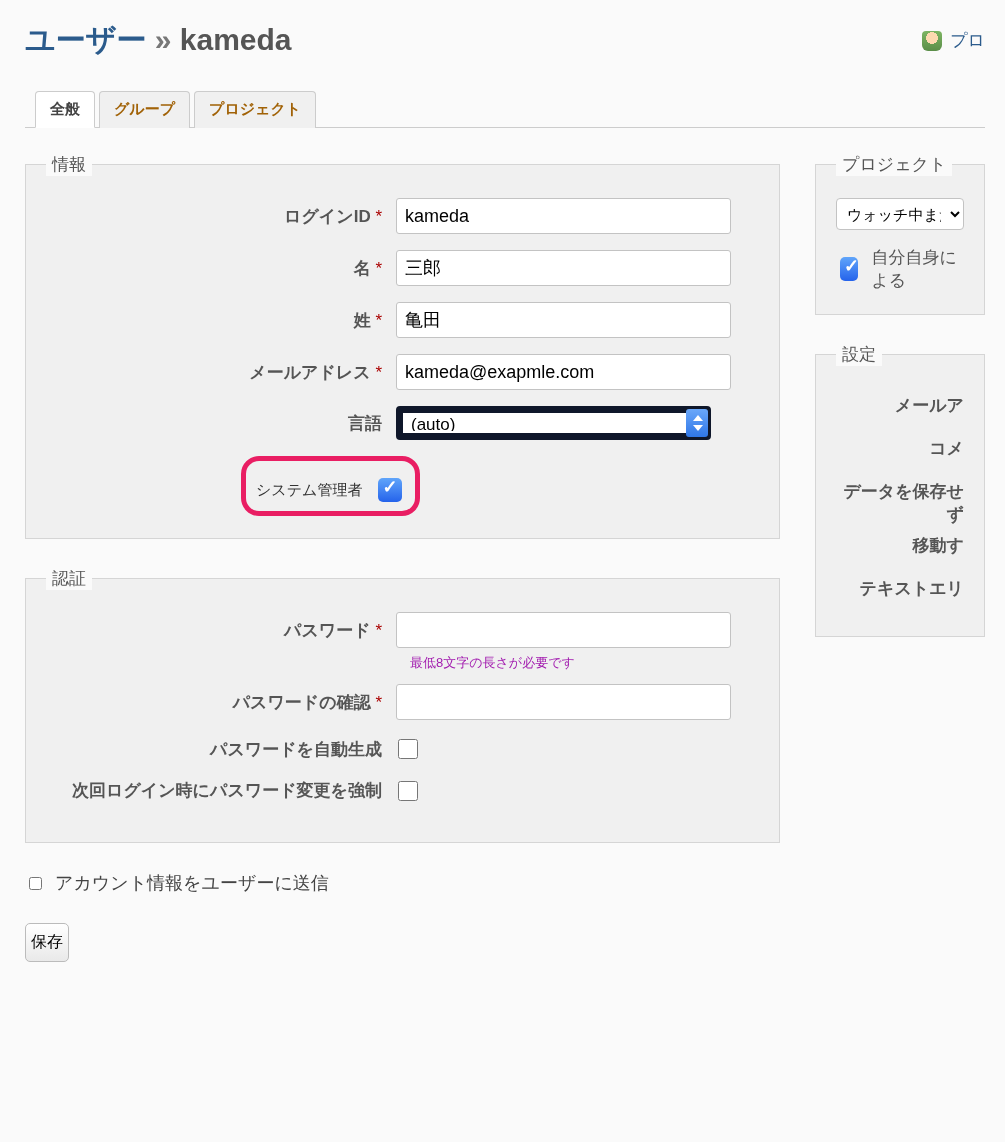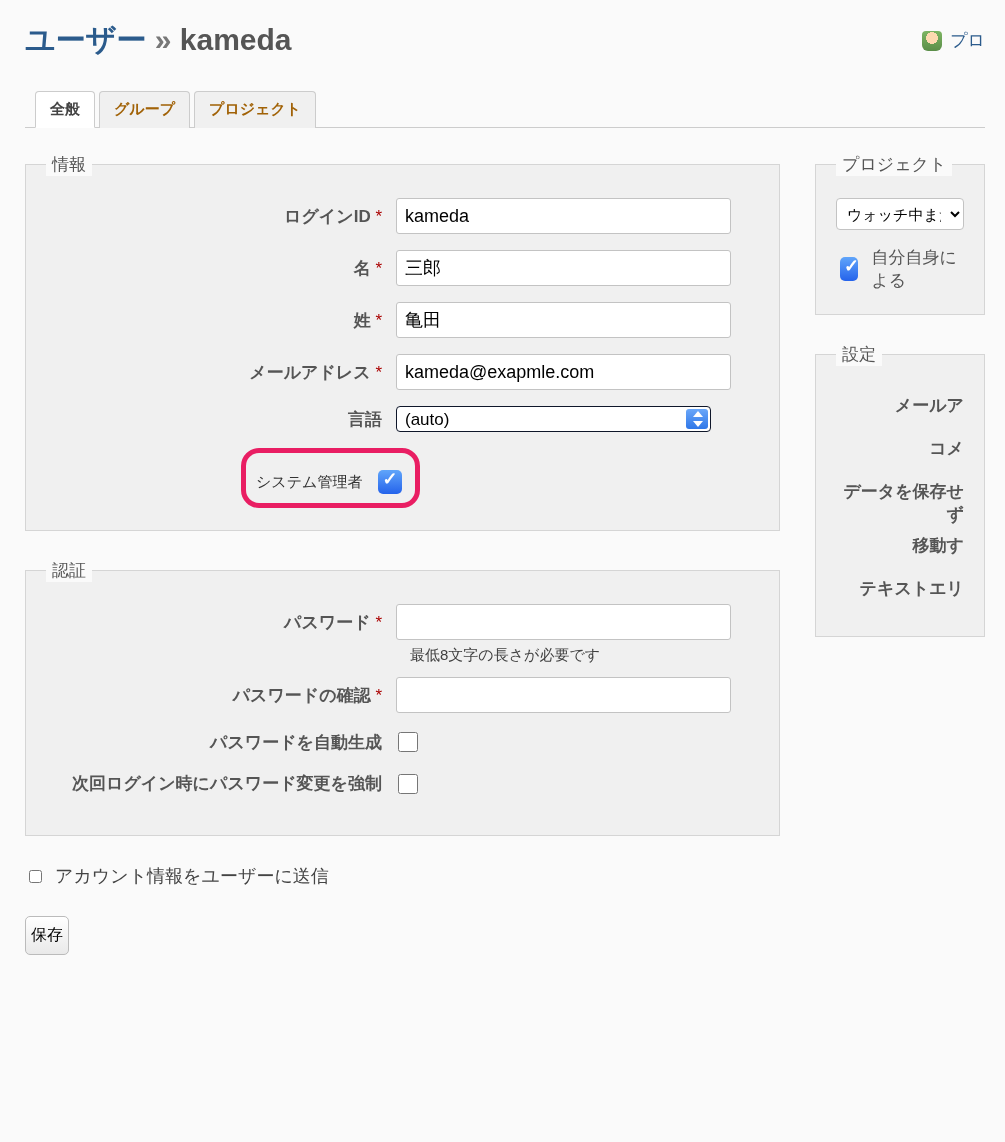--- a/index.html
+++ b/index.html
@@ -105,25 +105,25 @@
       height: 36px;
       padding: 4px 8px;
       font-size: 18px;
       border: 1px solid #c3c3c3;
       border-radius: 3px;
       max-width: 335px;
       background: #fff;
     }
     .form-row select {
       flex: 1;
-      height: 26px;
+      height: 34px;
       font-size: 17px;
       max-width: 315px;
       background: #fff;
-      border: 1px solid #0f172a;
+      border: 7px solid #0f172a;
       border-radius: 4px;
       padding: 2px 24px 2px 8px;
       -webkit-appearance: none;
       appearance: none;
       position: relative;
     }
     .select-wrap { position: relative; flex: 1; max-width: 315px; display: flex; }
     .select-wrap::after {
       content: "";
       position: absolute;
@@ -190,22 +190,22 @@
       padding: 14px 10px 6px 10px;
       display: inline-flex;
       align-items: center;
       margin-left: 195px;
     }
     .highlight-box label { flex: none; padding-right: 12px; }
     .hint {
       margin-left: 364px;
       margin-top: -10px;
       margin-bottom: 12px;
-      color: #404040;
-      font-size: 15px;
+      color: #a21caf;
+      font-size: 13px;
     }
     .bottom-check {
       display: flex;
       align-items: center;
       gap: 10px;
       font-size: 18px;
       color: #444;
     }
     .save-btn {
       margin-top: 28px;

